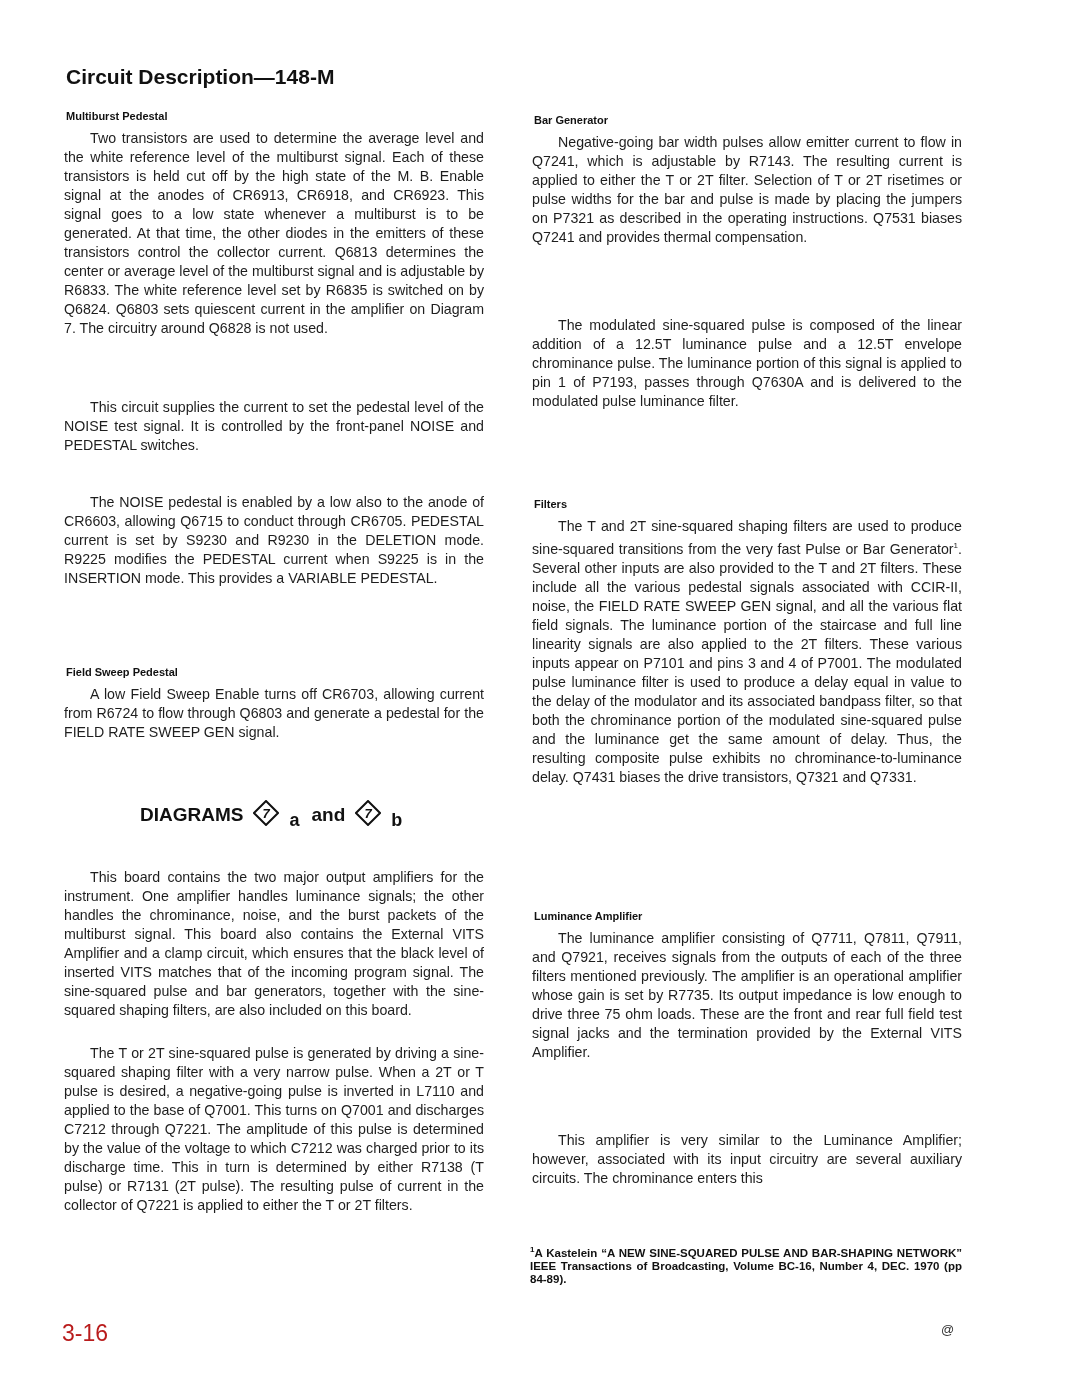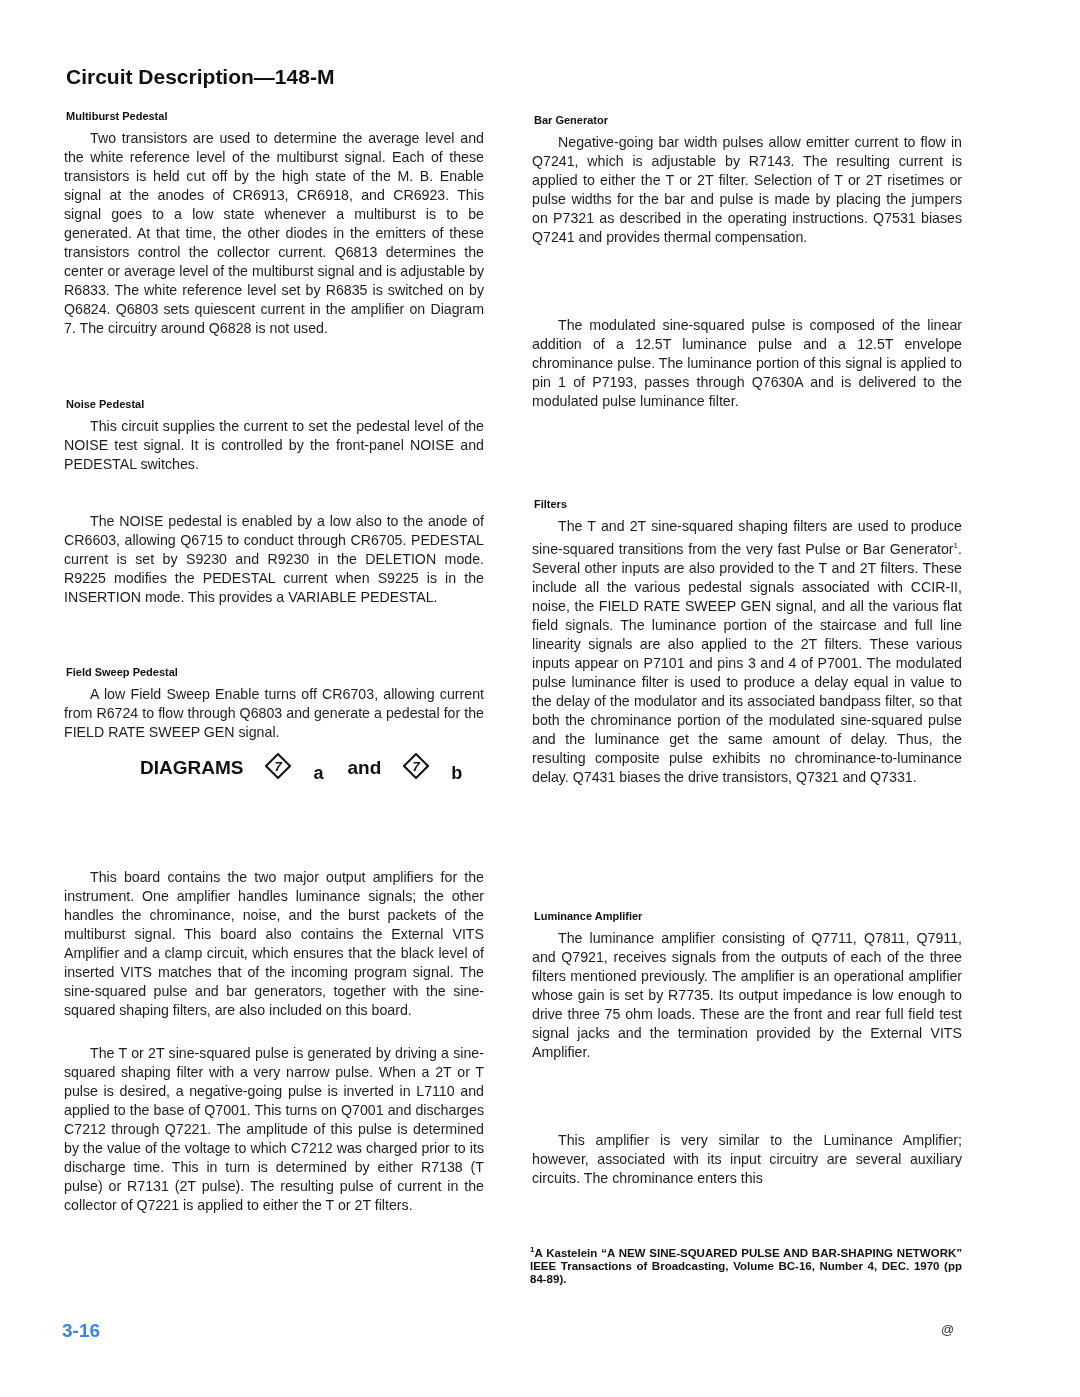--- a/index.html
+++ b/index.html
@@ -5,42 +5,41 @@
   html, body { margin: 0; padding: 0; background: #ffffff; }
   body { width: 1080px; height: 1397px; position: relative; overflow: hidden;
          font-family: "Liberation Sans", sans-serif; color: #1a1a1a; }
   .page-header { position: absolute; left: 66px; top: 65px; font-weight: bold; font-size: 21px; color: #111; }
   .col { position: absolute; top: 0; width: 420px; }
   .col-left { left: 64px; }
   .col-right { left: 532px; width: 430px; }
   .section { position: absolute; width: 100%; }
   .heading { font-weight: bold; font-size: 11px; color: #111; margin: 0 0 7px 2px; }
   .para { font-size: 14.2px; line-height: 19px; text-align: justify; text-indent: 26px; margin: 0; color: #1e1e1e; }
-  .diagrams-title { position: absolute; left: 140px; top: 753px; font-weight: bold; font-size: 19px; color: #111; display: flex; align-items: flex-end; gap: 20px; }
+  .diagrams-title { position: absolute; left: 140px; top: 800px; font-weight: bold; font-size: 19px; color: #111; display: flex; align-items: flex-end; gap: 8px; }
   .diamond { display: inline-block; width: 26px; height: 26px; position: relative; margin: 0 2px; }
   .diamond svg { width: 26px; height: 26px; display: block; }
   .sub { font-size: 18px; position: relative; top: 5px; margin-right: 4px; }
   .footnote { position: absolute; left: 530px; top: 1243px; width: 432px; font-weight: bold; font-size: 11.5px; line-height: 13px; text-align: justify; color: #111; }
-  .page-number { position: absolute; left: 62px; top: 1320px; font-size: 19px; color: #3b82f6; font-weight: bold; }
+  .page-number { position: absolute; left: 62px; top: 1320px; font-size: 23px; color: #b91c1c; }
   .corner-mark { position: absolute; left: 941px; top: 1322px; font-size: 13px; color: #333; }
   sup { font-size: 8px; }
 </style>
 </head>
 <body>
 
 <div class="page-header">Circuit Description—148-M</div>
 
 <div class="col col-left">
   <div class="section" style="top:110px;">
     <div class="heading">Multiburst Pedestal</div>
     <p class="para">Two transistors are used to determine the average level and the white reference level of the multiburst signal. Each of these transistors is held cut off by the high state of the M. B. Enable signal at the anodes of CR6913, CR6918, and CR6923. This signal goes to a low state whenever a multiburst is to be generated. At that time, the other diodes in the emitters of these transistors control the collector current. Q6813 determines the center or average level of the multiburst signal and is adjustable by R6833. The white reference level set by R6835 is switched on by Q6824. Q6803 sets quiescent current in the amplifier on Diagram 7. The circuitry around Q6828 is not used.</p>
   </div>
 
   <div class="section" style="top:398px;">
-    <div class="heading">Noise Pedestal</div>
     <p class="para">This circuit supplies the current to set the pedestal level of the NOISE test signal. It is controlled by the front-panel NOISE and PEDESTAL switches.</p>
     <p class="para" style="margin-top:38px;">The NOISE pedestal is enabled by a low also to the anode of CR6603, allowing Q6715 to conduct through CR6705. PEDESTAL current is set by S9230 and R9230 in the DELETION mode. R9225 modifies the PEDESTAL current when S9225 is in the INSERTION mode. This provides a VARIABLE PEDESTAL.</p>
   </div>
 
   <div class="section" style="top:666px;">
     <div class="heading">Field Sweep Pedestal</div>
     <p class="para">A low Field Sweep Enable turns off CR6703, allowing current from R6724 to flow through Q6803 and generate a pedestal for the FIELD RATE SWEEP GEN signal.</p>
   </div>
 
   <div class="section" style="top:868px;">

